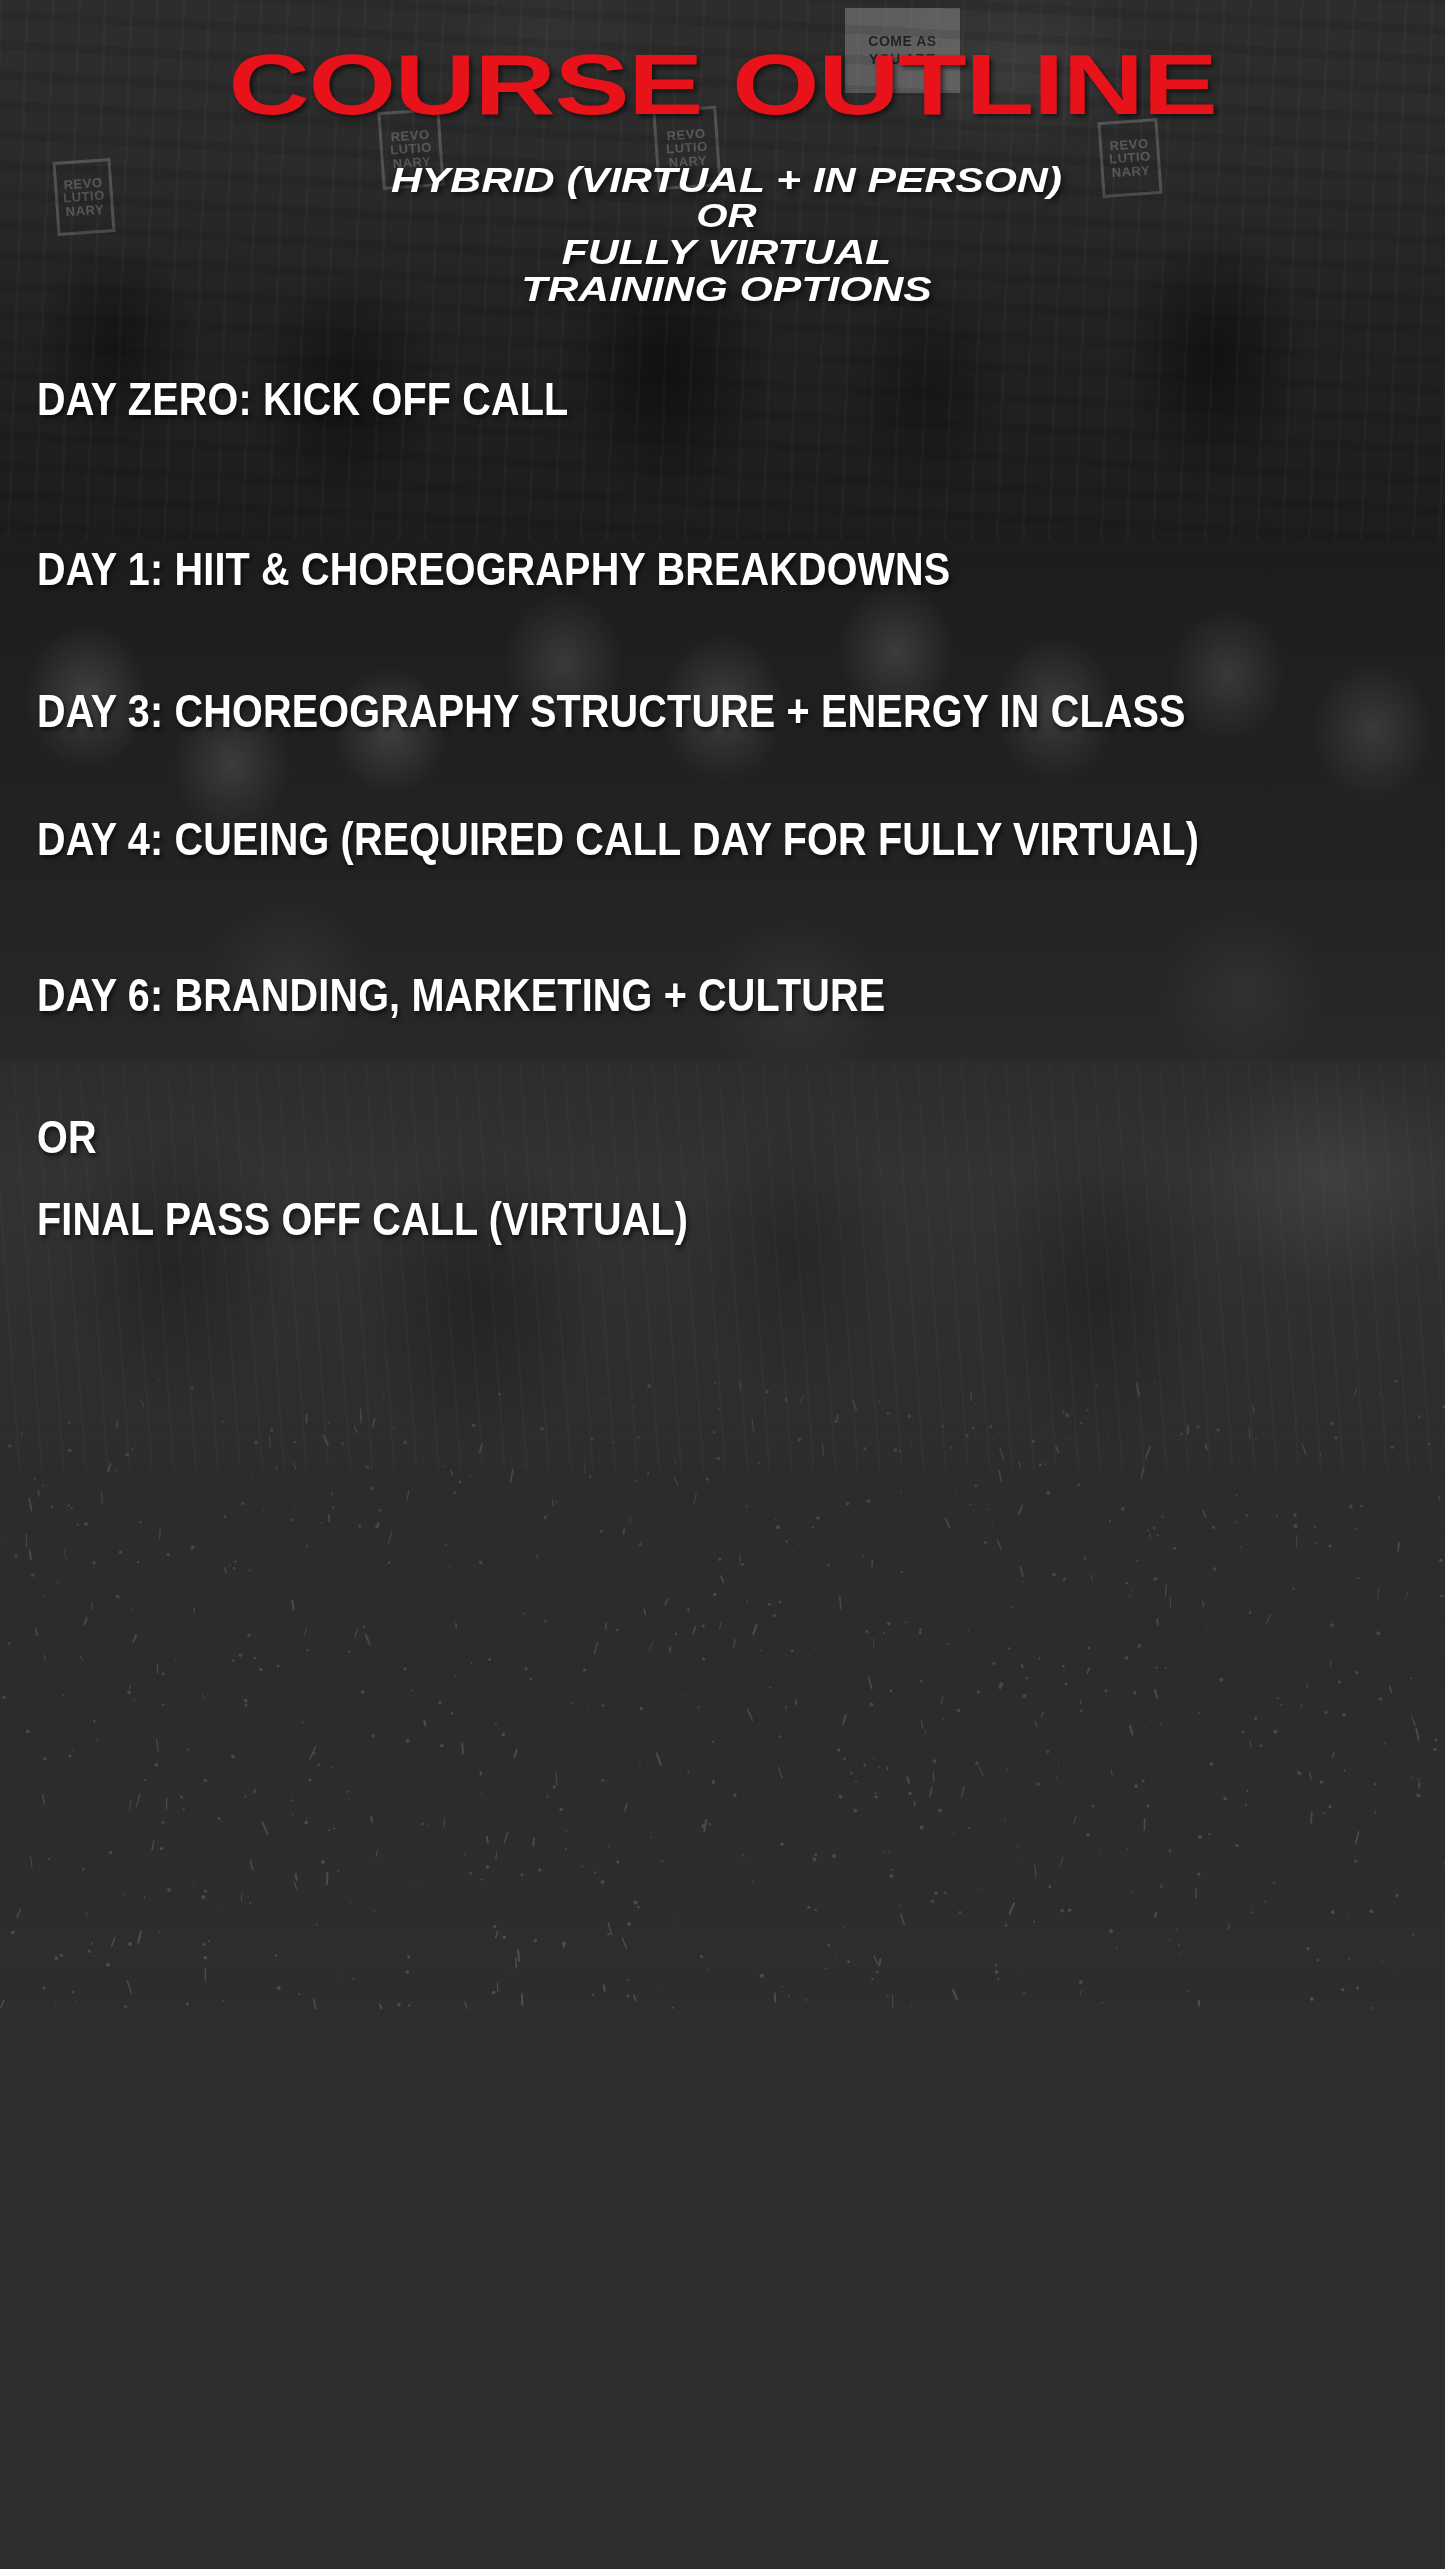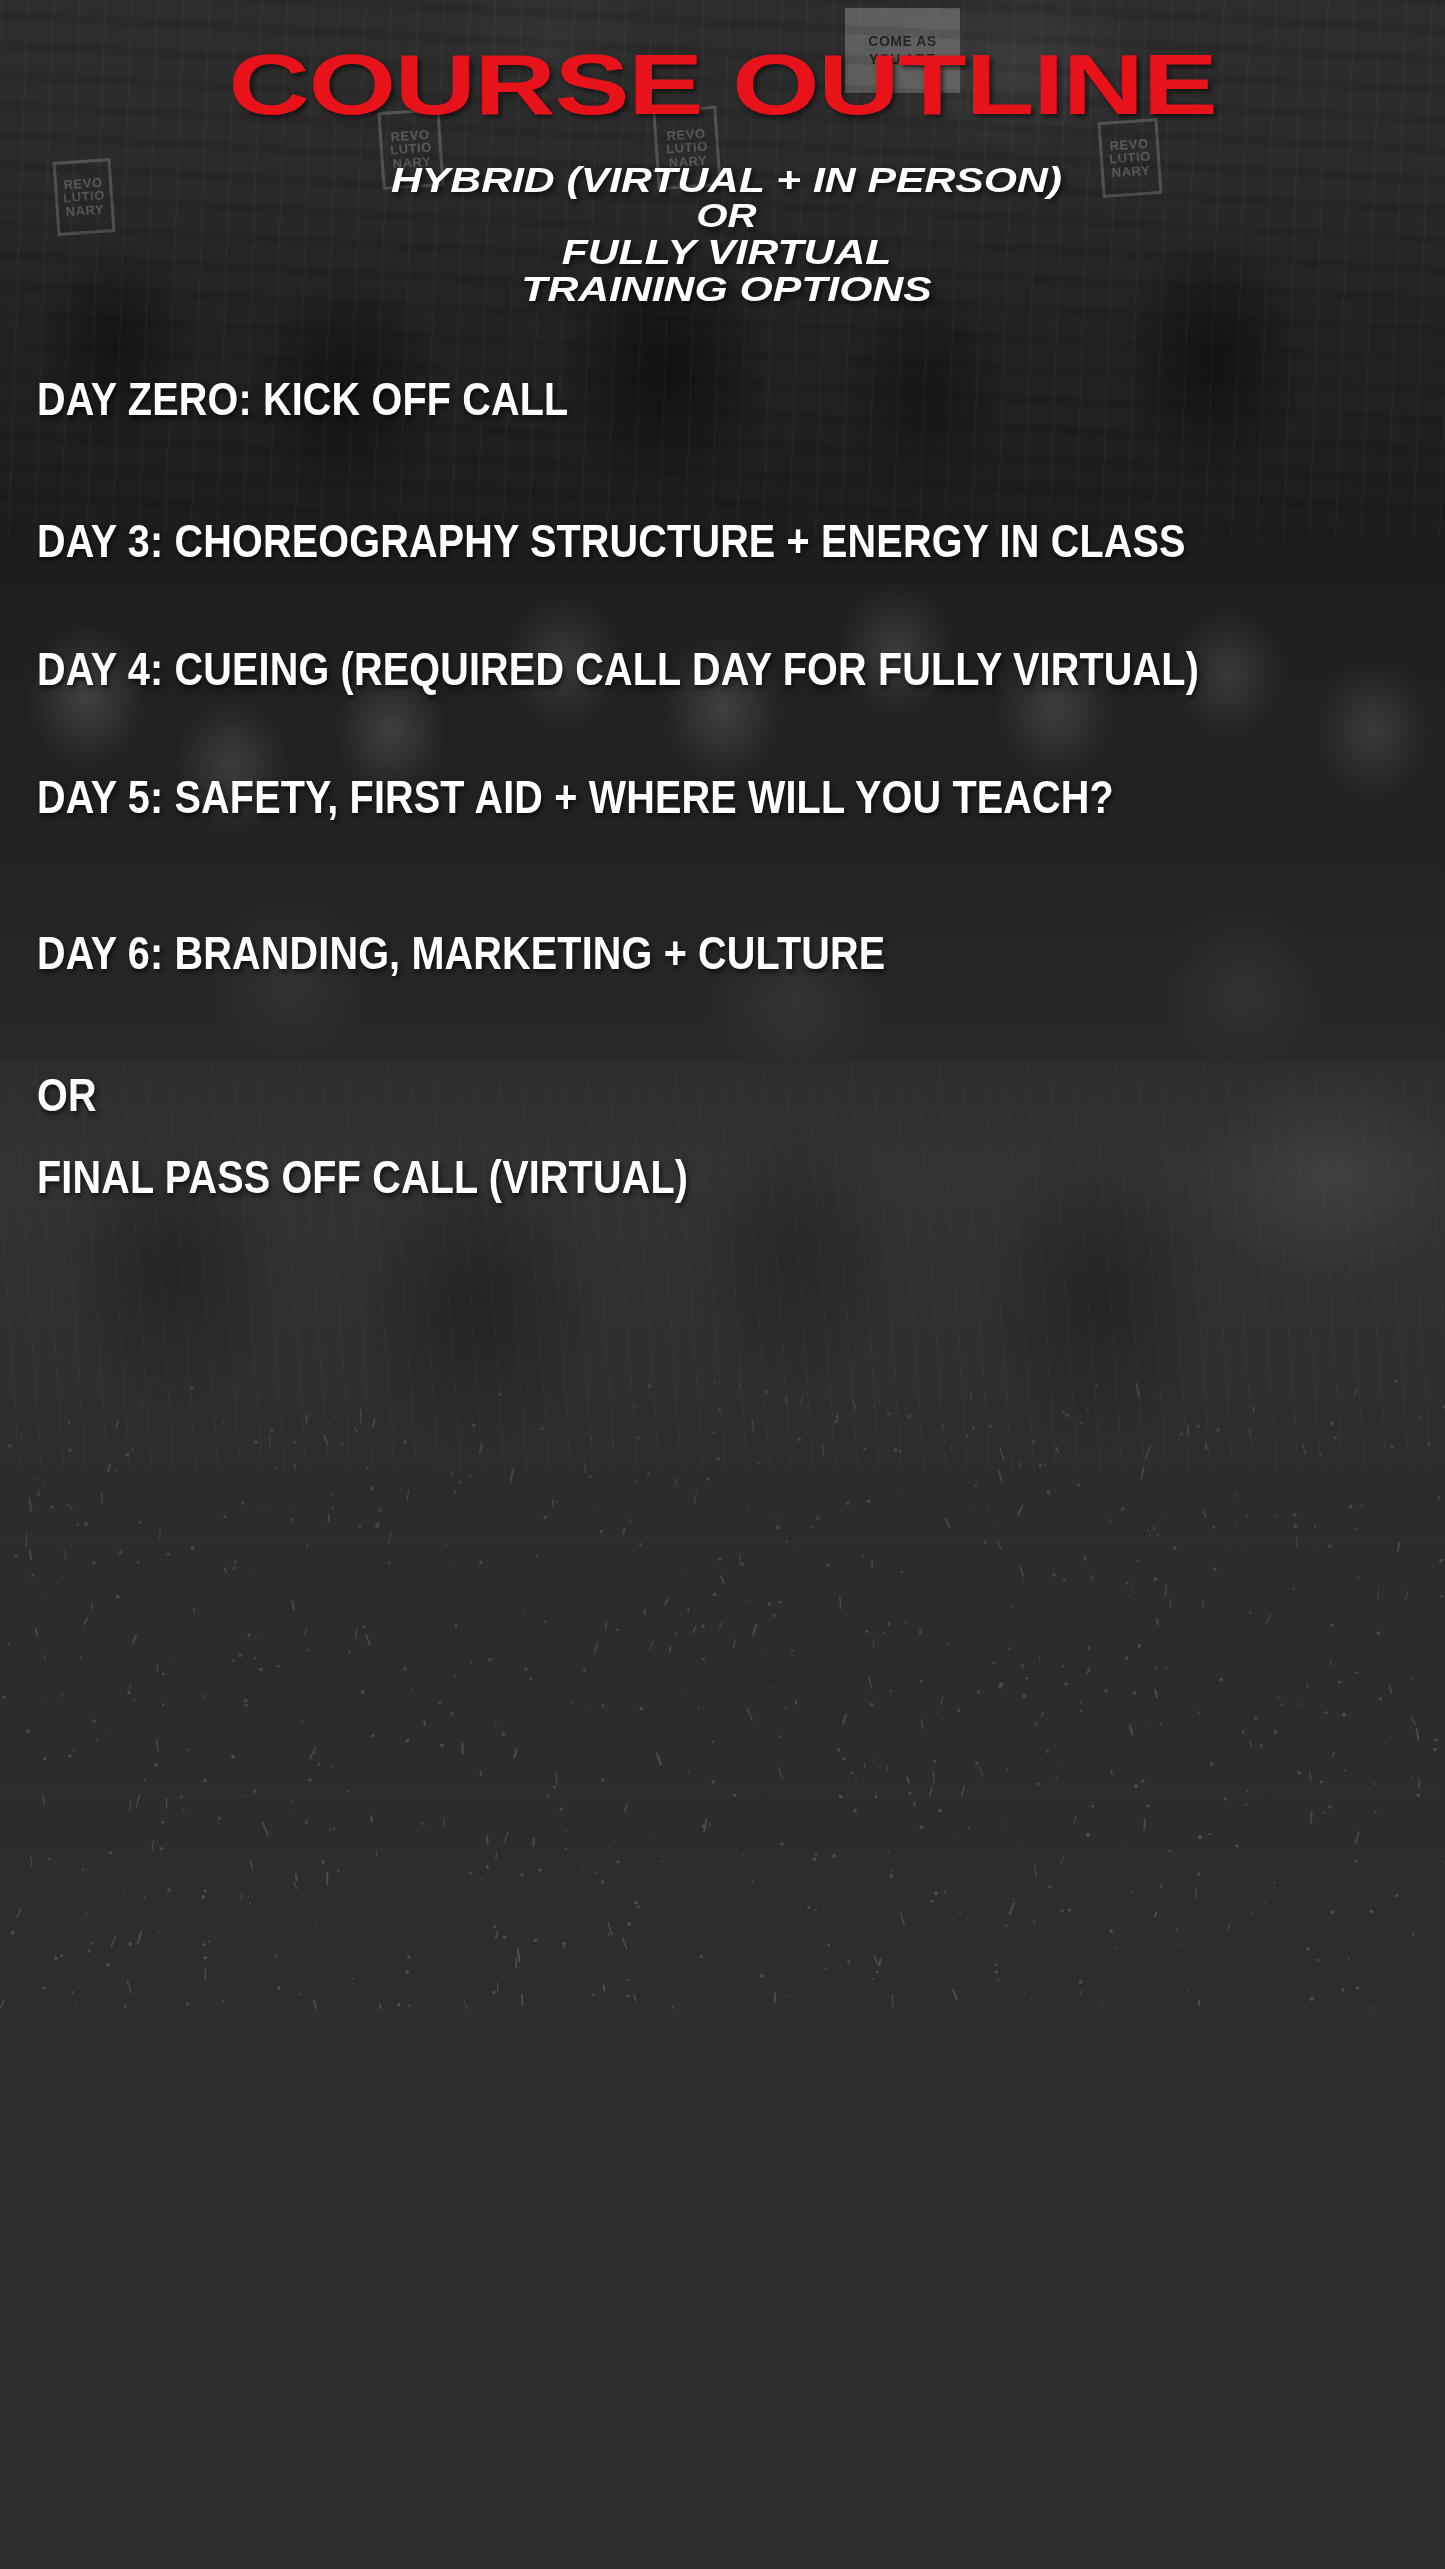--- a/index.html
+++ b/index.html
@@ -1709,28 +1709,28 @@
       <span class="sub-line l1">HYBRID (VIRTUAL + IN PERSON)</span>
       <span class="sub-line l2">OR</span>
       <span class="sub-line l3">FULLY VIRTUAL</span>
       <span class="sub-line l4">TRAINING OPTIONS</span>
     </div>
 
     <div class="days">
       <div class="day-row gap-lg">
         <div class="day-item">DAY ZERO: KICK OFF CALL</div>
       </div>
+      <div class="day-row gap-lg">
+        <div class="day-item">DAY  1: HIIT &amp; CHOREOGRAPHY BREAKDOWNS</div>
+      </div>
       <div class="day-row">
         <div class="day-item">DAY 3: CHOREOGRAPHY STRUCTURE + ENERGY IN CLASS</div>
       </div>
       <div class="day-row">
         <div class="day-item">DAY 4: CUEING (REQUIRED CALL DAY FOR FULLY VIRTUAL)</div>
-      </div>
-      <div class="day-row">
-        <div class="day-item">DAY 5: SAFETY, FIRST AID + WHERE WILL YOU TEACH?</div>
       </div>
       <div class="day-row gap-lg">
         <div class="day-item">DAY 6: BRANDING, MARKETING + CULTURE</div>
       </div>
       <div class="day-row tight">
         <div class="day-item">OR</div>
       </div>
       <div class="day-row tight">
         <div class="day-item">FINAL PASS OFF CALL (VIRTUAL)</div>
       </div>

